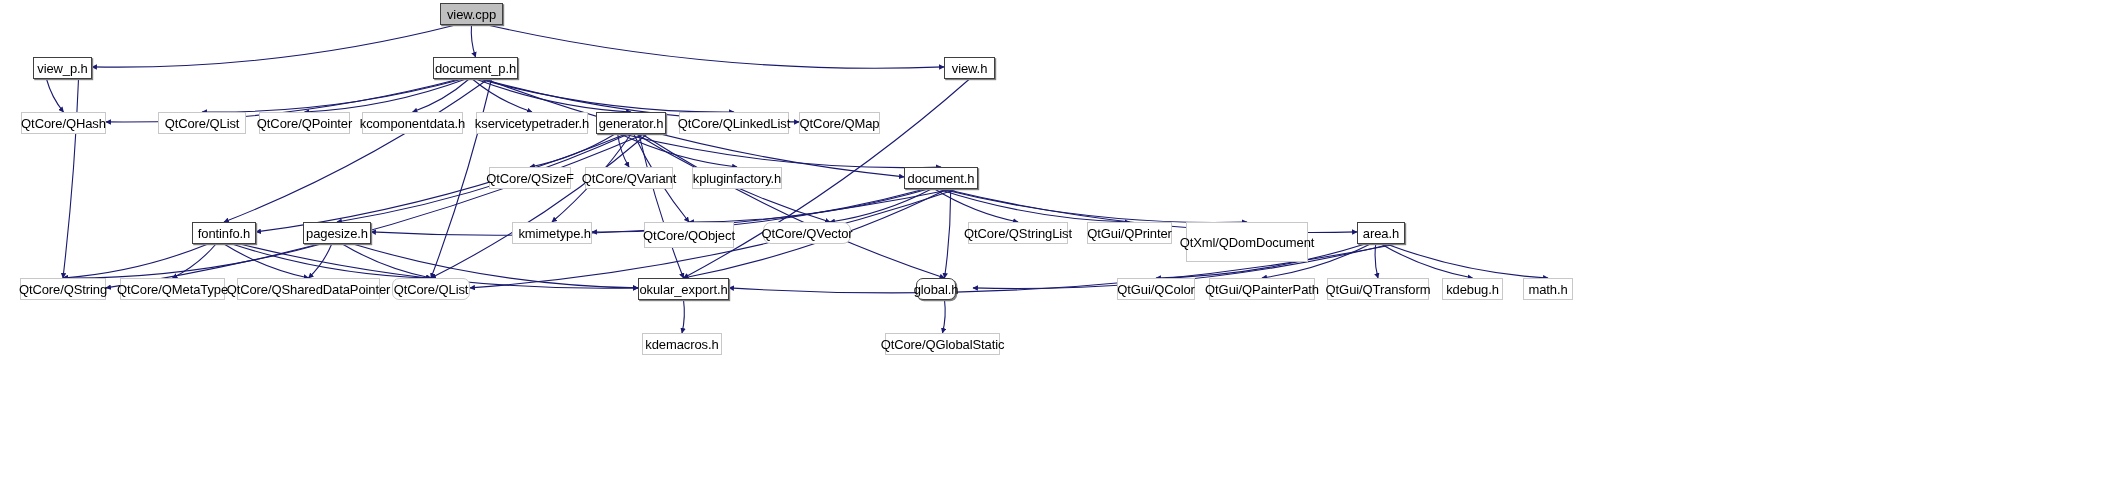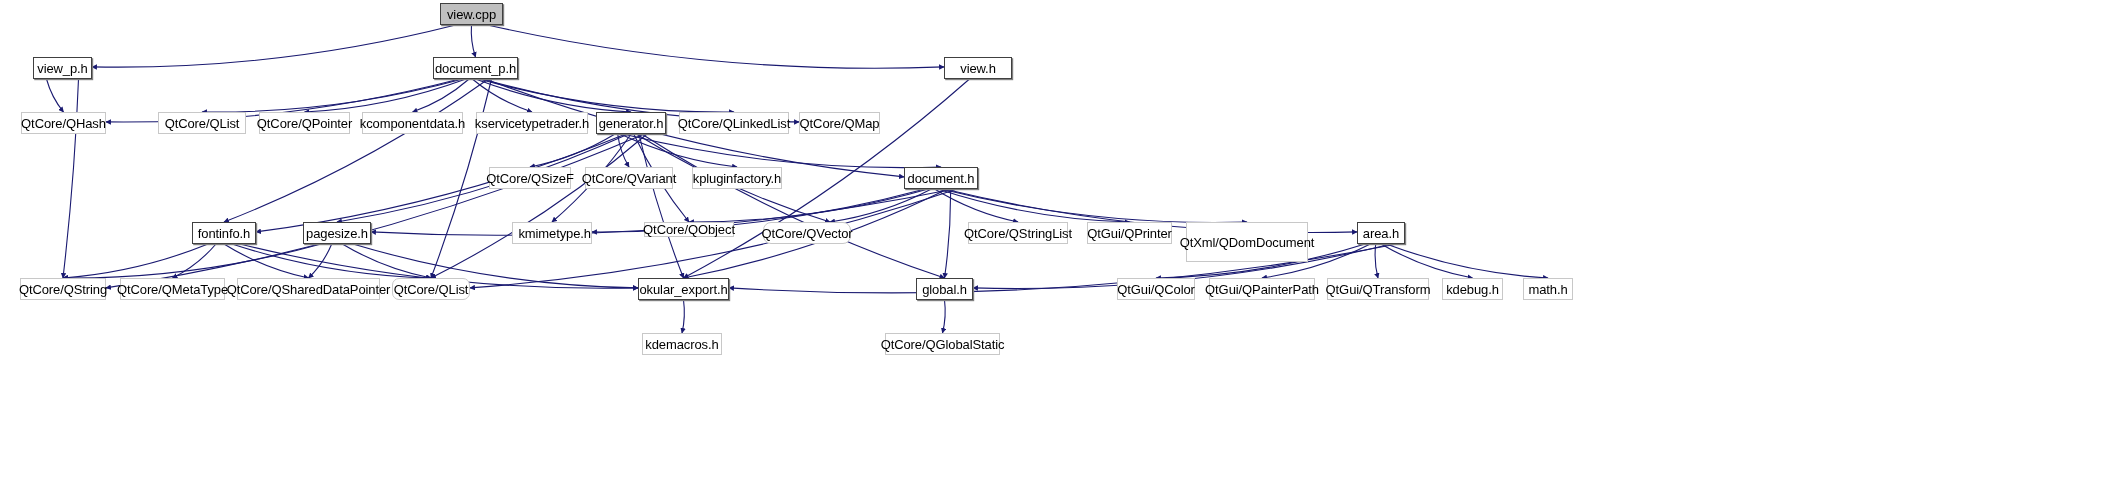--- a/index.html
+++ b/index.html
@@ -124,21 +124,21 @@
   <div id="node-layer">
       <div class="node current" style="left: 440px; top: 3px; width: 63px; height: 22px;">
         <span class="node-label">view.cpp</span>
       </div>
       <div class="node bold" style="left: 33px; top: 57px; width: 59px; height: 22px;">
         <span class="node-label">view_p.h</span>
       </div>
       <div class="node bold" style="left: 433px; top: 57px; width: 85px; height: 22px;">
         <span class="node-label">document_p.h</span>
       </div>
-      <div class="node bold" style="left: 944px; top: 57px; width: 68px; height: 22px;">
+      <div class="node bold" style="left: 944px; top: 57px; width: 51px; height: 22px;">
         <span class="node-label">view.h</span>
       </div>
       <div class="node" style="left: 21px; top: 112px; width: 85px; height: 22px;">
         <span class="node-label">QtCore/QHash</span>
       </div>
       <div class="node" style="left: 158px; top: 112px; width: 88px; height: 22px;">
         <span class="node-label">QtCore/QList</span>
       </div>
       <div class="node" style="left: 259px; top: 112px; width: 91px; height: 22px;">
         <span class="node-label">QtCore/QPointer</span>
@@ -172,21 +172,21 @@
       </div>
       <div class="node bold" style="left: 192px; top: 222px; width: 64px; height: 22px;">
         <span class="node-label">fontinfo.h</span>
       </div>
       <div class="node bold" style="left: 303px; top: 222px; width: 68px; height: 22px;">
         <span class="node-label">pagesize.h</span>
       </div>
       <div class="node" style="left: 512px; top: 222px; width: 80px; height: 22px; justify-content: flex-end;">
         <span class="node-label">kmimetype.h</span>
       </div>
-      <div class="node" style="left: 644px; top: 222px; width: 90px; height: 15px;">
+      <div class="node" style="left: 644px; top: 222px; width: 90px; height: 26px;">
         <span class="node-label">QtCore/QObject</span>
       </div>
       <div class="node" style="left: 763px; top: 222px; width: 88px; height: 22px; border-radius: 8px;">
         <span class="node-label">QtCore/QVector</span>
       </div>
       <div class="node" style="left: 968px; top: 222px; width: 100px; height: 22px;">
         <span class="node-label">QtCore/QStringList</span>
       </div>
       <div class="node" style="left: 1087px; top: 222px; width: 85px; height: 22px;">
         <span class="node-label">QtGui/QPrinter</span>
@@ -205,21 +205,21 @@
       </div>
       <div class="node" style="left: 237px; top: 278px; width: 143px; height: 22px;">
         <span class="node-label">QtCore/QSharedDataPointer</span>
       </div>
       <div class="node" style="left: 392px; top: 278px; width: 78px; height: 22px; border-radius: 7px;">
         <span class="node-label">QtCore/QList</span>
       </div>
       <div class="node bold" style="left: 638px; top: 278px; width: 91px; height: 22px;">
         <span class="node-label">okular_export.h</span>
       </div>
-      <div class="node bold" style="left: 916px; top: 278px; width: 57px; height: 22px;">
+      <div class="node bold" style="left: 916px; top: 278px; width: 40px; height: 22px; border-radius: 7px;">
         <span class="node-label">global.h</span>
       </div>
       <div class="node" style="left: 1117px; top: 278px; width: 78px; height: 22px;">
         <span class="node-label">QtGui/QColor</span>
       </div>
       <div class="node" style="left: 1209px; top: 278px; width: 106px; height: 22px;">
         <span class="node-label">QtGui/QPainterPath</span>
       </div>
       <div class="node" style="left: 1327px; top: 278px; width: 102px; height: 22px;">
         <span class="node-label">QtGui/QTransform</span>

